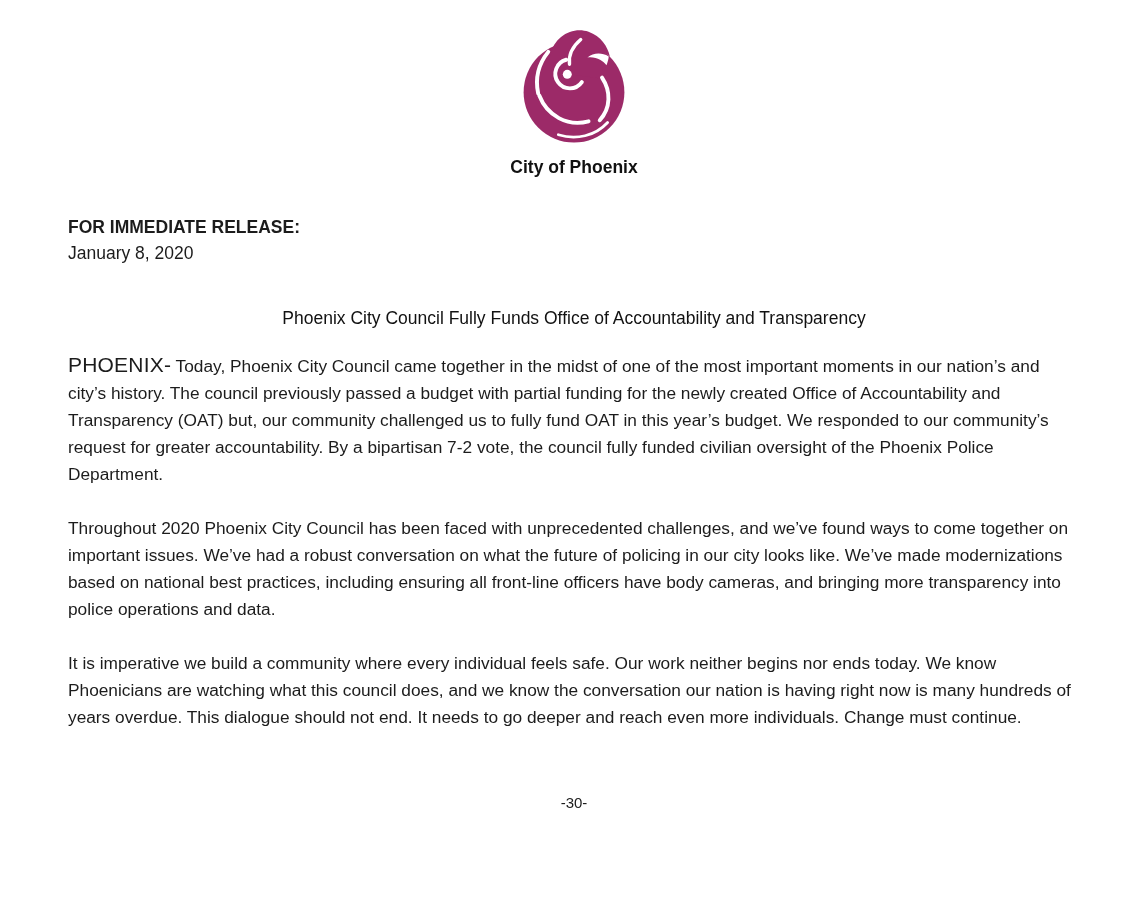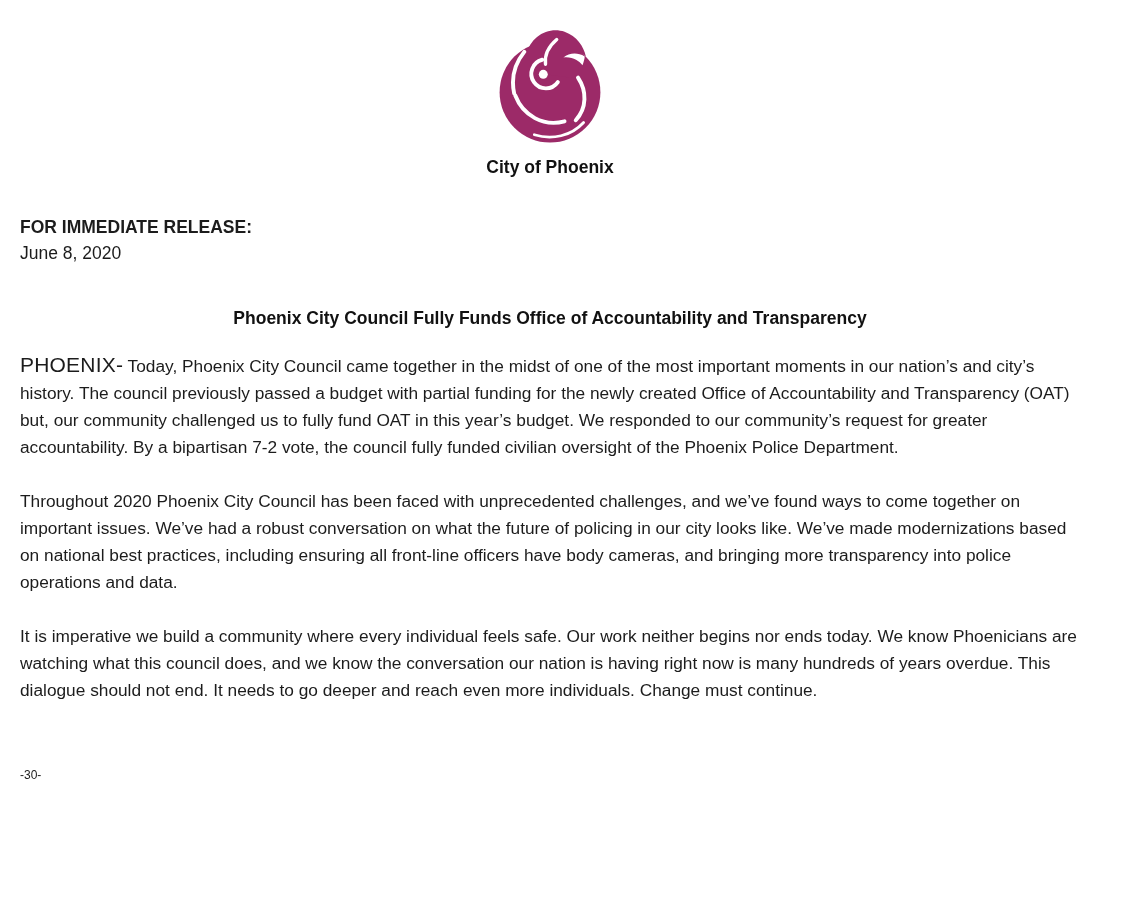--- a/index.html
+++ b/index.html
@@ -8,21 +8,21 @@
     background: #ffffff;
     font-family: "Liberation Sans", sans-serif;
     color: #1c1c1c;
   }
   .page {
     width: 1124px;
     min-height: 919px;
     margin: 0 auto;
     background: #ffffff;
     box-sizing: border-box;
-    padding: 26px 44px 60px 20px;
+    padding: 26px 44px 60px 68px;
   }
   .masthead {
     text-align: center;
   }
   .logo {
     display: inline-block;
     line-height: 0;
   }
   .logo svg {
     width: 112px;
@@ -43,40 +43,41 @@
     line-height: 26px;
   }
   .release-date {
     font-size: 17.5px;
     line-height: 27px;
   }
   .headline {
     margin: 38px 0 0 0;
     text-align: center;
     font-size: 17.5px;
-    font-weight: bold;
+    font-weight: normal;
     line-height: 26px;
     color: #111111;
   }
   .para {
     margin: 27px 0 0 0;
     font-size: 17.3px;
     line-height: 27px;
     text-align: left;
   }
   .para.lead {
     margin-top: 20px;
   }
   .dateline {
     font-size: 21px;
     letter-spacing: 0.2px;
   }
   .end-mark {
     margin-top: 58px;
-    font-size: 12px;
+    text-align: center;
+    font-size: 15px;
     line-height: 27px;
   }
 </style>
 </head>
 <body>
 
 <div class="page">
 
   <header class="masthead">
     <div class="logo">
@@ -111,21 +112,21 @@
 
           <path d="M72 194 C 104 204 138 196 160 172" stroke="#ffffff" stroke-width="5" fill="none" stroke-linecap="round"></path>
         </g>
       </svg>
     </div>
     <div class="logo-caption">City of Phoenix</div>
   </header>
 
   <div class="release-block">
     <div class="release-label">FOR IMMEDIATE RELEASE:</div>
-    <div class="release-date">June 8, 2020</div>
+    <div class="release-date">January 8, 2020</div>
   </div>
 
   <h1 class="headline">Phoenix City Council Fully Funds Office of Accountability and Transparency</h1>
 
   <p class="para lead"><span class="dateline">PHOENIX-</span><span> Today, Phoenix City Council came together in the midst of one of the most important moments in our nation’s and city’s history. The council previously passed a budget with partial funding for the newly created Office of Accountability and Transparency (OAT) but, our community challenged us to fully fund OAT in this year’s budget.  We responded to our community’s request for greater accountability. By a bipartisan 7-2 vote, the council fully funded civilian oversight of the Phoenix Police Department.</span></p>
 
   <p class="para">Throughout 2020 Phoenix City Council has been faced with unprecedented challenges, and we’ve found ways to come together on important issues.  We’ve had a robust conversation on what the future of policing in our city looks like. We’ve made modernizations based on national best practices, including ensuring all front-line officers have body cameras, and bringing more transparency into police operations and data.</p>
 
   <p class="para">It is imperative we build a community where every individual feels safe. Our work neither begins nor ends today.  We know Phoenicians are watching what this council does, and we know the conversation our nation is having right now is many hundreds of years overdue. This dialogue should not end. It needs to go deeper and reach even more individuals.  Change must continue.</p>
 

